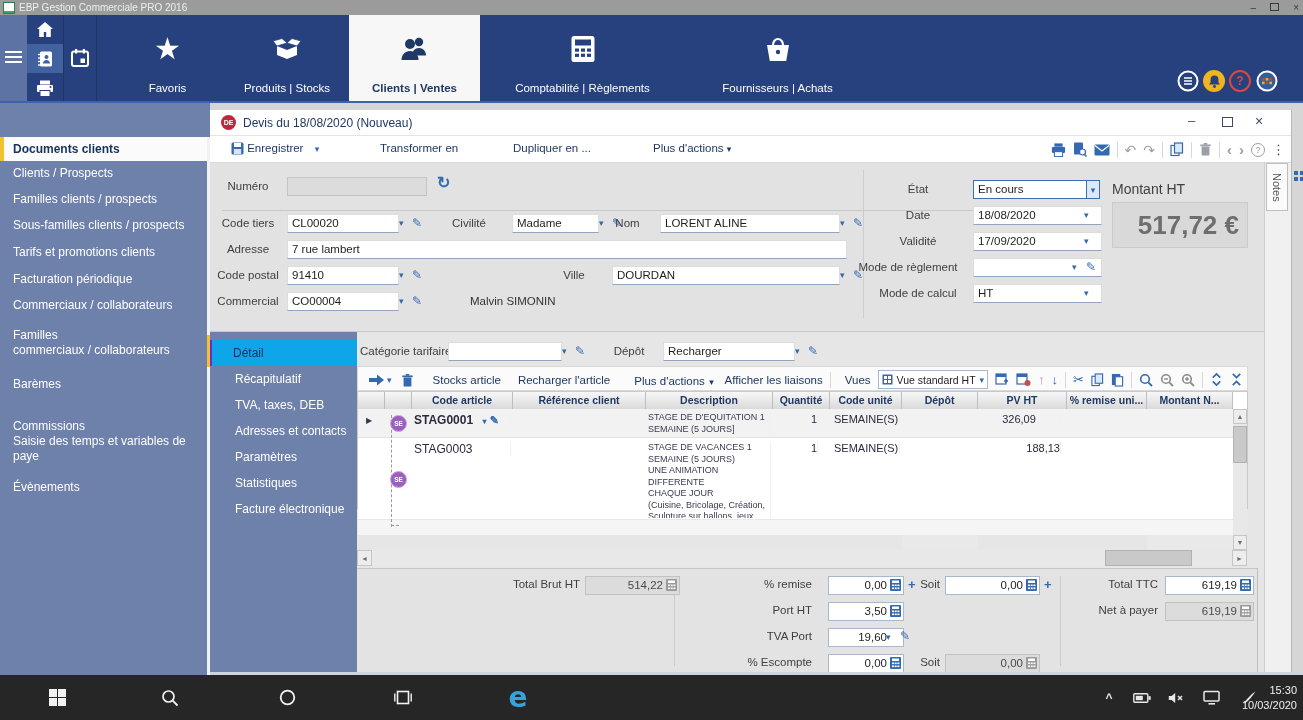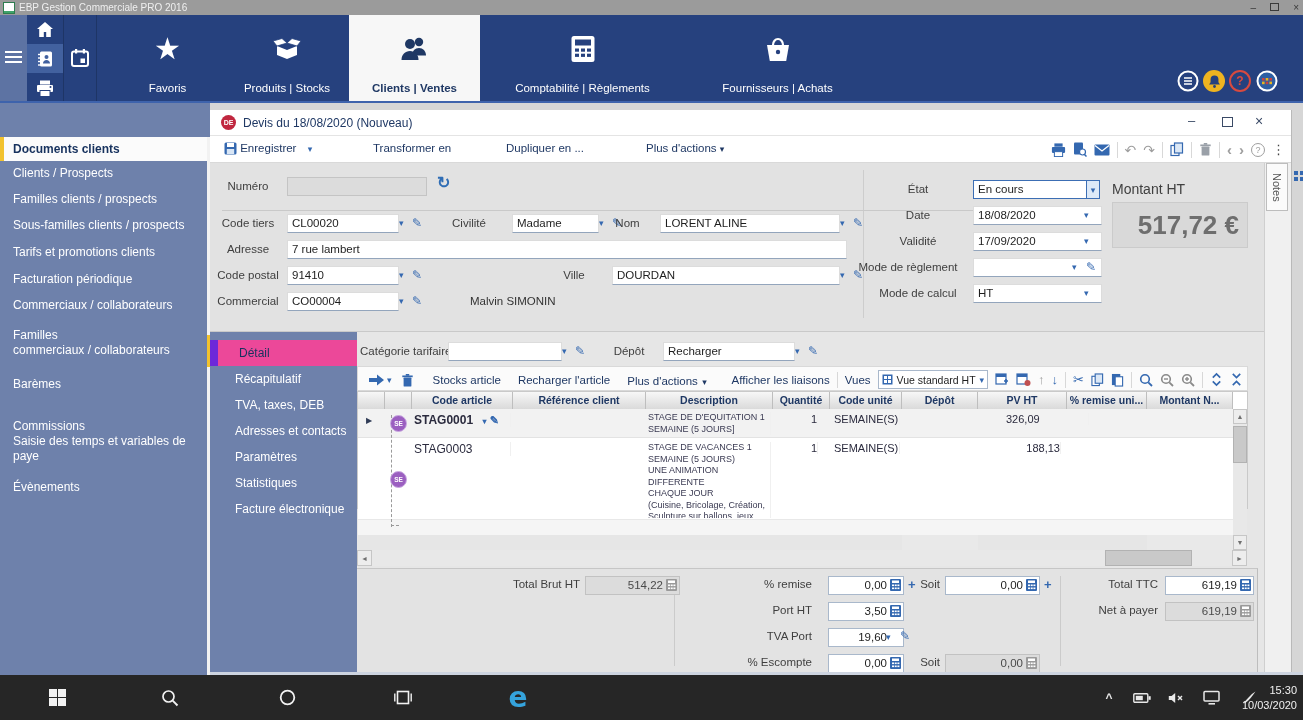--- a/index.html
+++ b/index.html
@@ -40,28 +40,28 @@
   .side-scroll{position:absolute;left:207px;top:34px;width:3px;height:538px;background:#F2F2F2;}
   .side-scroll .thumb{position:absolute;left:0;top:198px;width:3px;height:32px;background:#F2C22E;}
   
   .lbl{position:absolute;font-size:11.5px;color:#404040;text-align:center;line-height:18px;white-space:nowrap;}
   .fld{position:absolute;height:17px;background:#FFF;border:1px solid #DCDCDC;border-bottom:1px solid #93A5BC;
        font-size:11.5px;color:#1E1E1E;line-height:17px;padding:0 4px;box-sizing:content-box;
        white-space:nowrap;overflow:hidden;}
   .fld.dis{background:#DCDCDC;border:1px solid #C4C4C4;color:#4A4A4A;}
   .dd{position:absolute;color:#3468B0;font-size:9px;line-height:18px;cursor:pointer;}
   .pen{position:absolute;color:#3468B0;font-size:12px;line-height:18px;cursor:pointer;}
-  .toollink{font-size:11.5px;color:#1F3864;cursor:pointer;white-space:nowrap;}
+  .toollink{font-size:11.5px;color:#1F3864;cursor:pointer;white-space:nowrap;margin-left:7px;}
   .vsep{width:1px;background:#D8D8D8;height:16px;}
   .calc{display:inline-block;vertical-align:middle;}
   .plusg{position:absolute;color:#3468B0;font-weight:bold;font-size:13px;line-height:17px;cursor:pointer;}
   
   .dtab{position:absolute;left:210px;width:147px;height:26px;color:#FFF;font-size:12px;line-height:26px;
         padding-left:25px;box-sizing:border-box;cursor:pointer;white-space:nowrap;}
-  .dtab.active{background:#ec4899;color:#17325E;border-left:8px solid #6d28d9;padding-left:21px;}
+  .dtab.active{background:#0ea5e9;color:#17325E;border-left:2px solid #6d28d9;padding-left:21px;}
   
   .grid{position:absolute;left:357px;top:391px;width:891px;height:118px;background:#FFF;
         border:1px solid #C9C9C9;box-sizing:border-box;}
   .ghead{position:absolute;top:0;height:17px;background:linear-gradient(#F7F7F7,#DADADA);
          border-right:1px solid #BEBEBE;box-sizing:border-box;
          font-size:10.5px;font-weight:bold;color:#1F3864;text-align:center;line-height:17px;
          overflow:hidden;white-space:nowrap;cursor:pointer;}
   .gcell{position:absolute;font-size:11px;color:#2B2B3E;overflow:hidden;white-space:nowrap;
          border-right:1px solid #F0F0F0;box-sizing:border-box;}
   .desc{font-size:9px;line-height:11.5px;color:#3A3A52;white-space:pre-line;}
@@ -536,21 +536,21 @@
     <span class="abs" style="left:8px;top:24px;color:#2F3B56;font-size:8px">▶</span>
     <div class="gcell" style="left:56px;top:21px;width:97px;font-weight:bold;font-size:12px">
       <span>STAG0001</span>
       <span style="color:#3468B0;font-size:8px;margin-left:6px">▾</span>
       <span style="color:#3468B0;font-size:11px">✎</span>
     </div>
     <div class="gcell desc" style="left:290px;top:20px;width:123px">STAGE DE D'EQUITATION 1
 SEMAINE (5 JOURS]</div>
     <div class="gcell" style="left:415px;top:21px;width:45px;text-align:right">1</div>
     <div class="gcell" style="left:476px;top:21px;width:66px">SEMAINE(S)</div>
-    <div class="gcell" style="left:648px;top:21px;width:83px;text-align:left">326,09</div>
+    <div class="gcell" style="left:620px;top:21px;width:83px;text-align:center">326,09</div>
 
     <div class="abs" style="left:0;top:46px;width:875px;height:82px;background:#FFF;border-bottom:1px solid #E8E8E8;box-sizing:border-box"></div>
     <div class="gcell" style="left:56px;top:50px;width:97px;font-size:12px"><span>STAG0003</span></div>
     <div class="gcell desc" style="left:290px;top:50px;width:123px;height:76px;white-space:pre-line">STAGE DE VACANCES 1
 SEMAINE (5 JOURS)
 UNE ANIMATION DIFFERENTE
 CHAQUE JOUR
 (Cuisine, Bricolage, Création,
 Sculpture sur ballons, jeux
 olympiades, cluedo humain...)</div>

